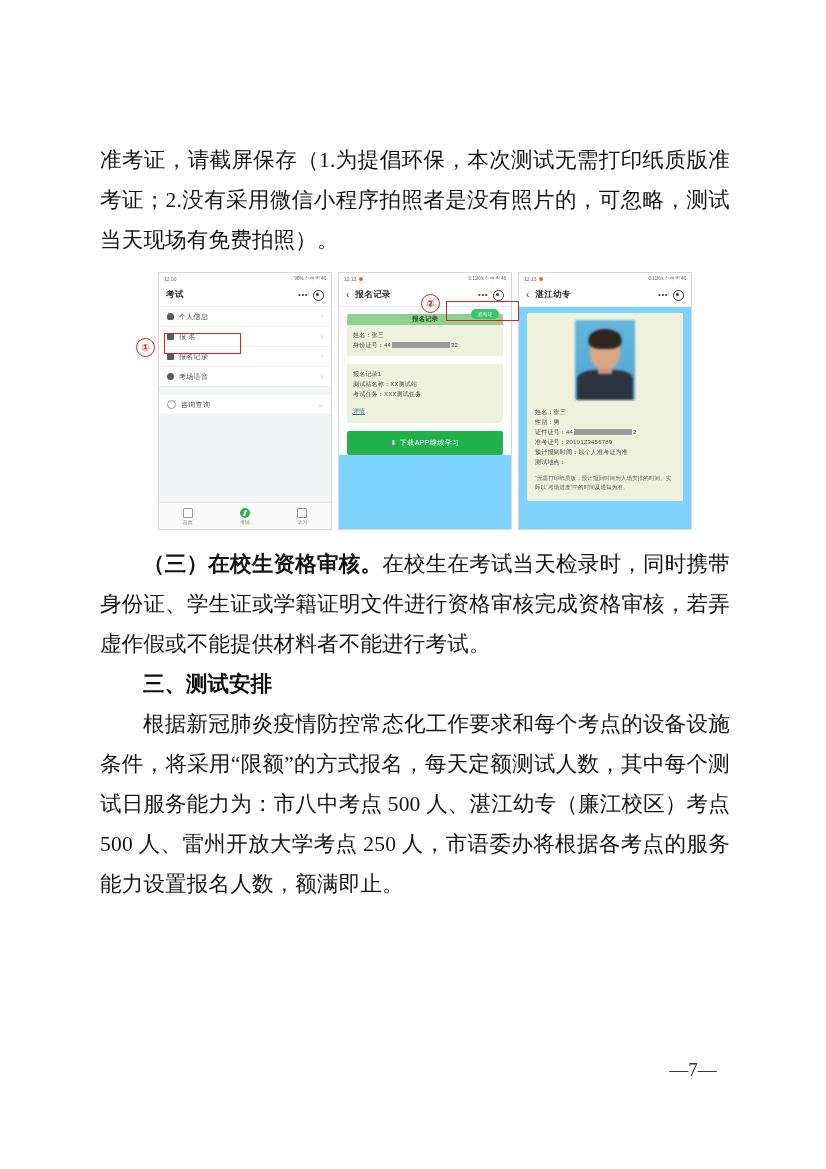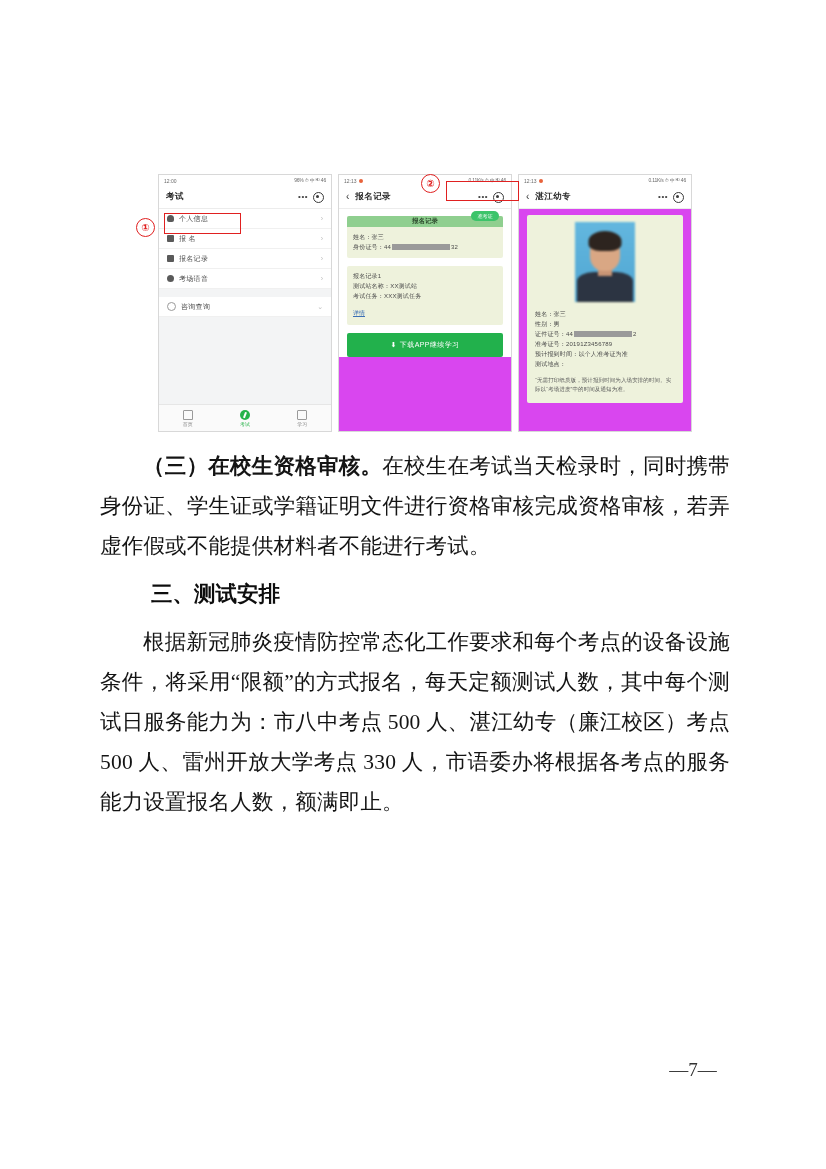--- a/index.html
+++ b/index.html
@@ -28,21 +28,21 @@
     line-height: 40px;
     text-align: justify;
     text-justify: inter-ideograph;
     letter-spacing: 0.2px;
     color: #141414;
   }
   p.indent {
     text-indent: 2em;
   }
   .heading {
-    margin: 8px;
+    margin: 0;
     font-size: 21.5px;
     line-height: 40px;
     font-weight: bold;
     text-indent: 2em;
     font-family: "Liberation Sans", "DejaVu Sans", sans-serif;
     color: #0d0d0d;
   }
   .bold-run { font-weight: bold; margin-top: 24px; }
 
   
@@ -50,27 +50,26 @@
     position: relative;
     display: flex;
     gap: 6px;
     margin: 12px 0 14px 58px;
     width: 545px;
   }
   .phone {
     position: relative;
     width: 174px;
     height: 258px;
-    background: #d946ef;
+    background: #7dd3fc;
     border: 1px solid #d8d8d8;
     box-sizing: border-box;
     overflow: hidden;
     font-family: "Liberation Sans", "DejaVu Sans", sans-serif;
     filter: blur(0.18px);
-    margin-top: 22px;
   }
   .statusbar {
     height: 11px;
     display: flex;
     align-items: center;
     justify-content: space-between;
     padding: 0 5px;
     font-size: 5px;
     color: #6a6a6a;
     background: #ffffff;
@@ -378,20 +377,21 @@
   }
   .page-num .inner { margin-left: 560px; display: inline-block; }
 </style>
 </head>
 <body>
 
 <div class="page">
 
   <div class="content">
 
+    <p class="body-par">准考证，请截屏保存（1.为提倡环保，本次测试无需打印纸质版准考证；2.没有采用微信小程序拍照者是没有照片的，可忽略，测试当天现场有免费拍照）。</p>
 
     <div class="figure-row">
 
       <div class="ann-circle" style="left:-22px; top:66px;">①</div>
 
       <div class="ann-box" style="left:6px; top:61px; width:75px; height:19px;"></div>
 
       <div class="ann-circle" style="left:263px; top:22px;">②</div>
 
       <div class="ann-box" style="left:288px; top:29px; width:71px; height:18px;"></div>
@@ -528,21 +528,21 @@
         </div>
       </div>
 
     </div>
 
 
     <p class="body-par indent"><span class="bold-run">（三）在校生资格审核。</span><span>在校生在考试当天检录时，同时携带身份证、学生证或学籍证明文件进行资格审核完成资格审核，若弄虚作假或不能提供材料者不能进行考试。</span></p>
 
     <p class="heading">三、测试安排</p>
 
-    <p class="body-par indent">根据新冠肺炎疫情防控常态化工作要求和每个考点的设备设施条件，将采用“限额”的方式报名，每天定额测试人数，其中每个测试日服务能力为：市八中考点 500 人、湛江幼专（廉江校区）考点 500 人、雷州开放大学考点 330 人，市语委办将根据各考点的服务能力设置报名人数，额满即止。</p>
+    <p class="body-par indent">根据新冠肺炎疫情防控常态化工作要求和每个考点的设备设施条件，将采用“限额”的方式报名，每天定额测试人数，其中每个测试日服务能力为：市八中考点 500 人、湛江幼专（廉江校区）考点 500 人、雷州开放大学考点 250 人，市语委办将根据各考点的服务能力设置报名人数，额满即止。</p>
 
   </div>
 
   <div class="page-num">
     <span class="inner">—7—</span>
   </div>
 
 </div>
 
 </body></html>

